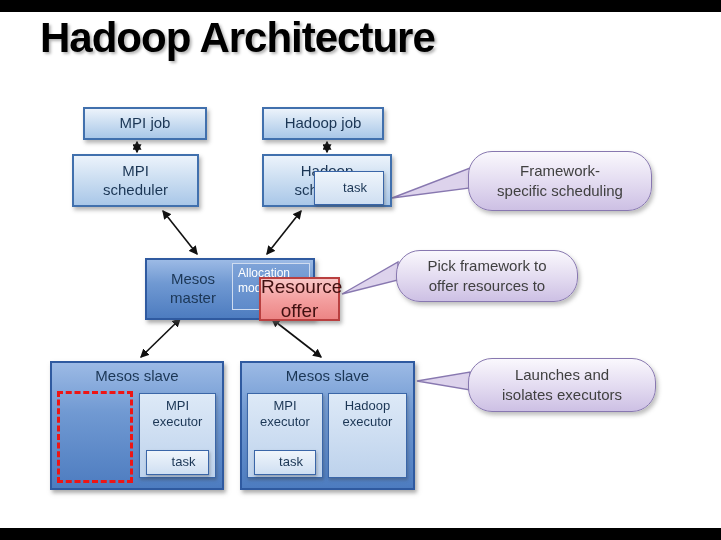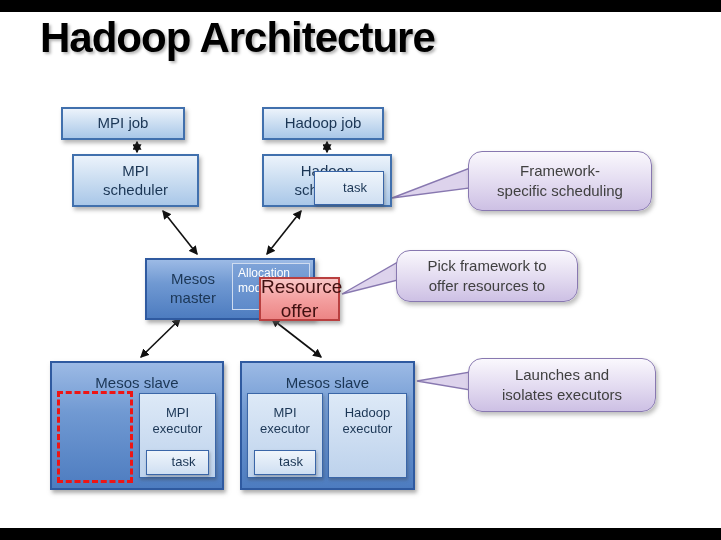--- a/index.html
+++ b/index.html
@@ -26,28 +26,28 @@
          border:1.5px solid #3a66a8;box-shadow:1px 2px 3px rgba(60,60,60,.35);font-size:13px;}
   .taskbox{background:linear-gradient(180deg,#eff5fb 0%,#cfdff2 100%);
            border:1.5px solid #3a66a8;box-shadow:1px 2px 3px rgba(60,60,60,.35);font-size:13px;padding-left:12px;}
   .alloc{background:linear-gradient(180deg,#7ea3d8 0%,#5e8aca 100%);
          border:1.2px solid #cfdcf0;color:#fff;font-size:12px;
          align-items:flex-start;justify-content:flex-start;padding:2px 0 0 5px;}
   .alloc .lbl{width:62px;word-break:break-all;white-space:normal;text-align:left;}
   .offer{background:linear-gradient(180deg,#f9c6c6 0%,#f4a0a0 50%,#ec8585 100%);
          border:2px solid #b94040;color:#401010;font-size:19px;
          box-shadow:2px 3px 4px rgba(90,90,90,.45);}
-  .top-label{align-items:flex-start;padding-top:11px;justify-content:flex-end;}
+  .top-label{align-items:flex-start;padding-top:4px;justify-content:flex-end;}
   .master .lbl{width:92px;}
   .master{justify-content:flex-start;}
   .dashed{position:absolute;border:3px dashed #ee1515;background:transparent;box-sizing:border-box;}
   .callout{position:absolute;display:flex;align-items:center;justify-content:center;
            text-align:center;font-size:15px;color:#404040;white-space:pre-line;line-height:1.35;
            background:linear-gradient(180deg,#faf8fd 0%,#e2daf0 55%,#cdc0e4 100%);
-           border:1.6px solid #8878b0;border-radius:14px;
+           border:1.6px solid #8878b0;border-radius:24px;
            box-shadow:2px 3px 4px rgba(90,90,90,.4);box-sizing:border-box;}
 </style>
 </head>
 <body>
 
 <div class="stage">
   <div class="bar top"></div>
   <div class="bar bottom"></div>
 
   <h1 class="title">Hadoop Architecture</h1>
@@ -64,21 +64,21 @@
     <polygon class="pointer" points="470,372 470,390 417,381"></polygon>
 
     <line class="conn" x1="137" y1="142" x2="137" y2="152" marker-start="url(#ah)" marker-end="url(#ah)"></line>
     <line class="conn" x1="327" y1="142" x2="327" y2="152" marker-start="url(#ah)" marker-end="url(#ah)"></line>
     <line class="conn" x1="163" y1="211" x2="197" y2="254" marker-start="url(#ah)" marker-end="url(#ah)"></line>
     <line class="conn" x1="301" y1="211" x2="267" y2="254" marker-start="url(#ah)" marker-end="url(#ah)"></line>
     <line class="conn" x1="180" y1="319" x2="141" y2="357" marker-start="url(#ah)" marker-end="url(#ah)"></line>
     <line class="conn" x1="272" y1="319" x2="321" y2="357" marker-start="url(#ah)" marker-end="url(#ah)"></line>
   </svg>
 
-  <div class="node light" style="left:61px;top:107px;width:124px;height:33px">
+  <div class="node light" style="left:83px;top:107px;width:124px;height:33px">
     <span class="lbl">MPI job</span>
   </div>
   <div class="node light" style="left:262px;top:107px;width:122px;height:33px">
     <span class="lbl">Hadoop job</span>
   </div>
 
   <div class="node light" style="left:72px;top:154px;width:127px;height:53px">
     <span class="lbl">MPI
 scheduler</span>
   </div>

